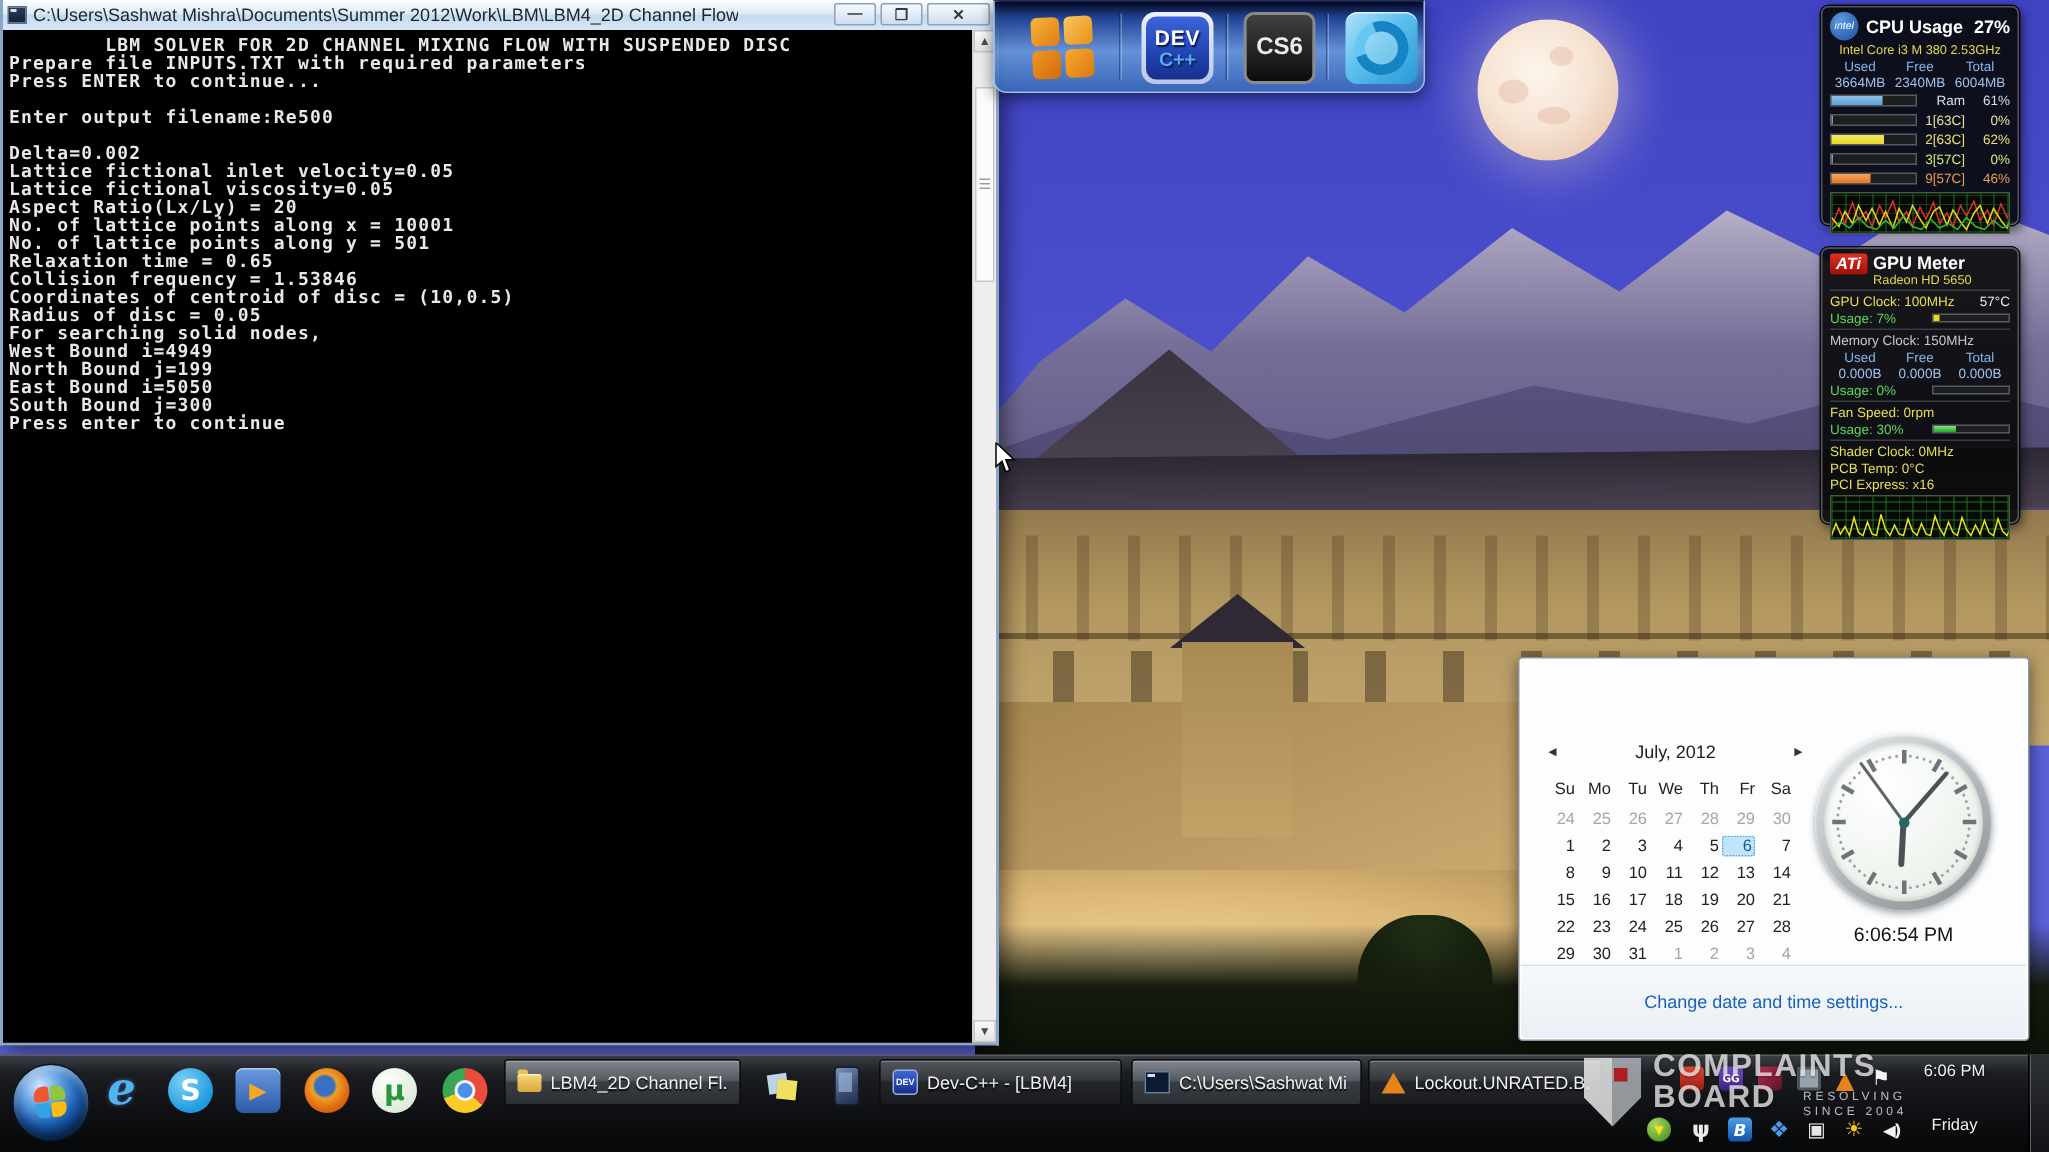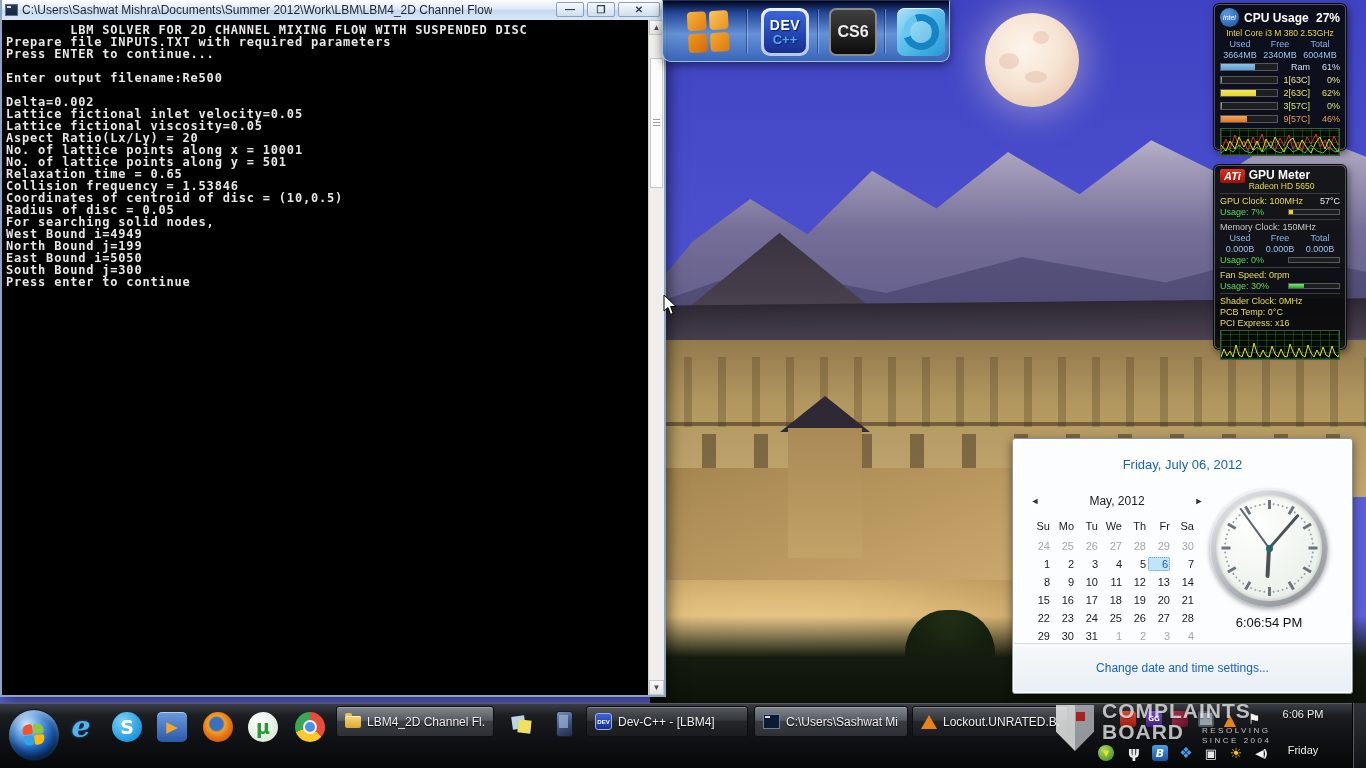--- a/index.html
+++ b/index.html
@@ -451,24 +451,23 @@
         <span class="yel">PCI Express: x16</span>
       </div>
     <div class="graph">
       <svg width="120" height="28" style="display:block;">
         <polyline fill="none" stroke="#e8e020" stroke-width="1" points="0,26 3,18 6,25 9,20 12,26 15,14 18,24 21,26 24,17 27,25 30,26 33,12 36,22 39,26 42,19 45,25 48,26 51,15 54,23 57,26 60,18 63,25 66,26 69,13 72,21 75,26 78,17 81,24 84,26 87,14 90,22 93,26 96,19 99,25 102,16 105,24 108,26 111,15 114,23 117,26 120,20"></polyline>
       </svg>
     </div>
   </div>
 
   <div class="flyout">
-    <div class="fly-date">Friday, July 06, 2012</div>
     <div class="cal-nav">
       <span class="cal-arrow">◄</span>
-      <span class="cal-month">May, 2012</span>
+      <span class="cal-month">July, 2012</span>
       <span class="cal-arrow">►</span>
     </div>
     <div class="cal-grid" id="cal-grid"><span class="hdr">Su</span><span class="hdr">Mo</span><span class="hdr">Tu</span><span class="hdr">We</span><span class="hdr">Th</span><span class="hdr">Fr</span><span class="hdr">Sa</span><span class="mut ">24</span><span class="mut ">25</span><span class="mut ">26</span><span class="mut ">27</span><span class="mut ">28</span><span class="mut ">29</span><span class="mut ">30</span><span class="">1</span><span class="">2</span><span class="">3</span><span class="">4</span><span class="">5</span><span class="sel">6</span><span class="">7</span><span class="">8</span><span class="">9</span><span class="">10</span><span class="">11</span><span class="">12</span><span class="">13</span><span class="">14</span><span class="">15</span><span class="">16</span><span class="">17</span><span class="">18</span><span class="">19</span><span class="">20</span><span class="">21</span><span class="">22</span><span class="">23</span><span class="">24</span><span class="">25</span><span class="">26</span><span class="">27</span><span class="">28</span><span class="">29</span><span class="">30</span><span class="">31</span><span class="mut ">1</span><span class="mut ">2</span><span class="mut ">3</span><span class="mut ">4</span></div>
     <div class="aclock">
       <div class="aface" id="clock-face">
           <div class="tick-min" style="transform: rotate(354deg);"></div>
           <div class="tick-min" style="transform: rotate(348deg);"></div>
           <div class="tick-min" style="transform: rotate(342deg);"></div>
           <div class="tick-min" style="transform: rotate(336deg);"></div>
           <div class="tick-hr" style="transform: rotate(330deg);"></div>

